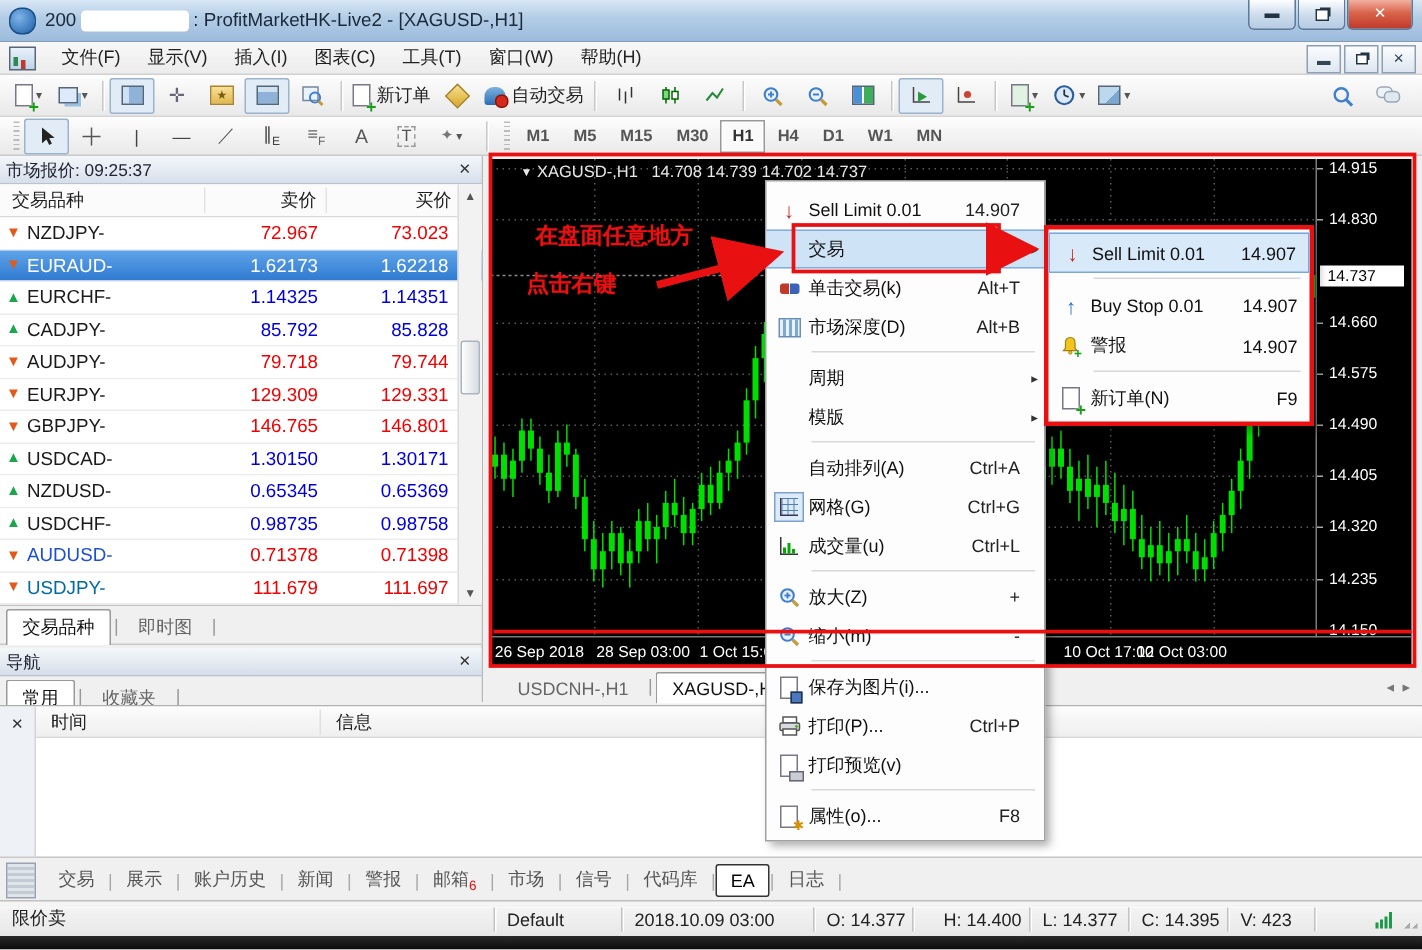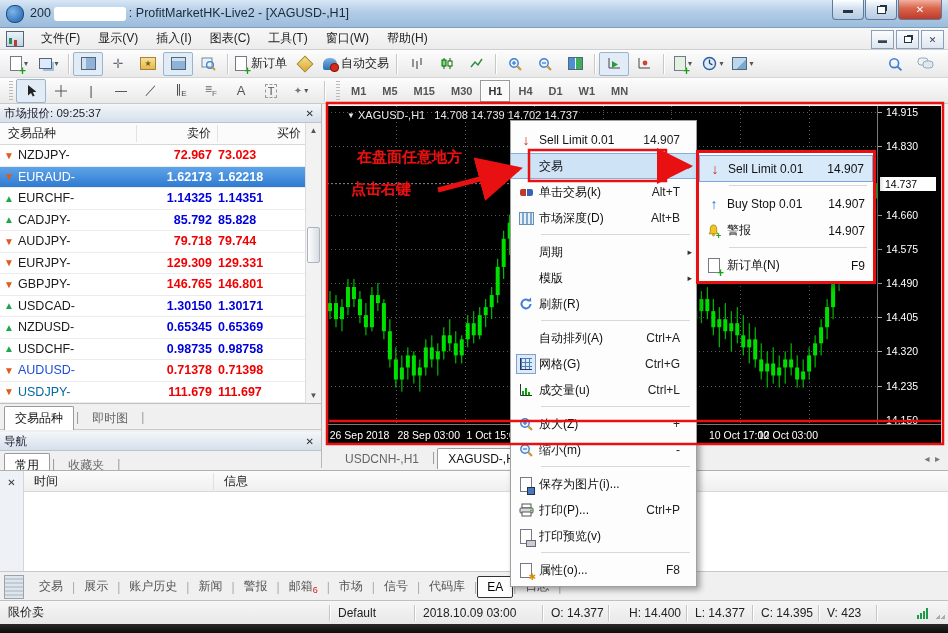--- a/index.html
+++ b/index.html
@@ -66,22 +66,22 @@
   .pclose{color:#333;font-size:10px;font-weight:bold;padding:0 3px;}
   #mwtable{position:relative;background:#fff;border-bottom:1px solid #c0c0c0;}
   #mwcolhead{height:21px;display:flex;align-items:center;border-bottom:1px solid #d8d8d8;background:#fbfbfb;
     font-size:12px;color:#222;}
   #mwcolhead .c1{width:137px;padding-left:8px;box-sizing:border-box;border-right:1px solid #e3e3e3;}
   #mwcolhead .c2{width:81px;text-align:right;padding-right:6px;box-sizing:border-box;border-right:1px solid #e3e3e3;}
   #mwcolhead .c3{flex:1;text-align:right;padding-right:20px;}
   .mrow{height:20.5px;display:flex;align-items:center;border-bottom:1px solid #ececec;font-size:12.5px;background:#fff;}
   .mrow .arr{width:18px;text-align:center;font-size:10px;}
   .mrow .sym{width:119px;}
-  .mrow .bid{width:81px;text-align:right;padding-right:6px;box-sizing:border-box;font-weight:bold;}
-  .mrow .ask{flex:1;text-align:left;padding-right:22px;font-weight:bold;}
+  .mrow .bid{width:81px;text-align:right;padding-right:6px;box-sizing:border-box;font-weight:normal;}
+  .mrow .ask{flex:1;text-align:right;padding-right:22px;font-weight:normal;}
   .mrow.sel{background:linear-gradient(#5fa4e8,#2f7ad2);}
   .mrow.sel .sym,.mrow.sel .bid,.mrow.sel .ask{color:#fff !important;}
   #mwscroll{position:absolute;right:0;top:0;bottom:0;width:15px;background:#f2f2f2;border-left:1px solid #ddd;
     display:flex;flex-direction:column;align-items:center;font-size:8px;color:#555;}
   #mwthumb{width:11px;height:34px;background:linear-gradient(90deg,#fdfdfd,#d8dde3);border:1px solid #aab4c0;border-radius:2px;margin-top:92px;}
   .tabsrow{height:25px;display:flex;align-items:flex-end;padding-left:4px;background:#f0f0f0;border-bottom:1px solid #c8c8c8;}
   .tab{padding:3px 10px;font-size:12px;color:#666;border:1px solid transparent;border-bottom:none;position:relative;top:1px;}
   .tab.active{background:#fff;border-color:#9a9a9a;color:#111;border-radius:2px 2px 0 0;}
   .tabdiv{color:#999;align-self:center;margin:0 2px;}
   
@@ -809,31 +809,20 @@
       <span class="mlab">周期</span>
       <span class="msc"></span>
       <span class="msa">▸</span>
     </div>
     <div class="mi">
       <span class="mic"></span>
       <span class="mlab">模版</span>
       <span class="msc"></span>
       <span class="msa">▸</span>
     </div>
-    <div class="mi">
-      <span class="mic">
-        <svg width="14" height="14" viewBox="0 0 14 14">
-          <path d="M11.5 7a4.5 4.5 0 1 1-1.4-3.3" fill="none" stroke="#3f7fd2" stroke-width="2"></path>
-          <path d="M11.9 0.6 L12.2 4.6 L8.2 4.3 Z" fill="#3f7fd2"></path>
-        </svg>
-      </span>
-      <span class="mlab">刷新(R)</span>
-      <span class="msc"></span>
-      <span class="msa"></span>
-    </div>
     <div class="msep"></div>
     <div class="mi">
       <span class="mic"></span>
       <span class="mlab">自动排列(A)</span>
       <span class="msc">Ctrl+A</span>
       <span class="msa"></span>
     </div>
     <div class="mi">
       <span class="mic">
         <span class="iconbox">

